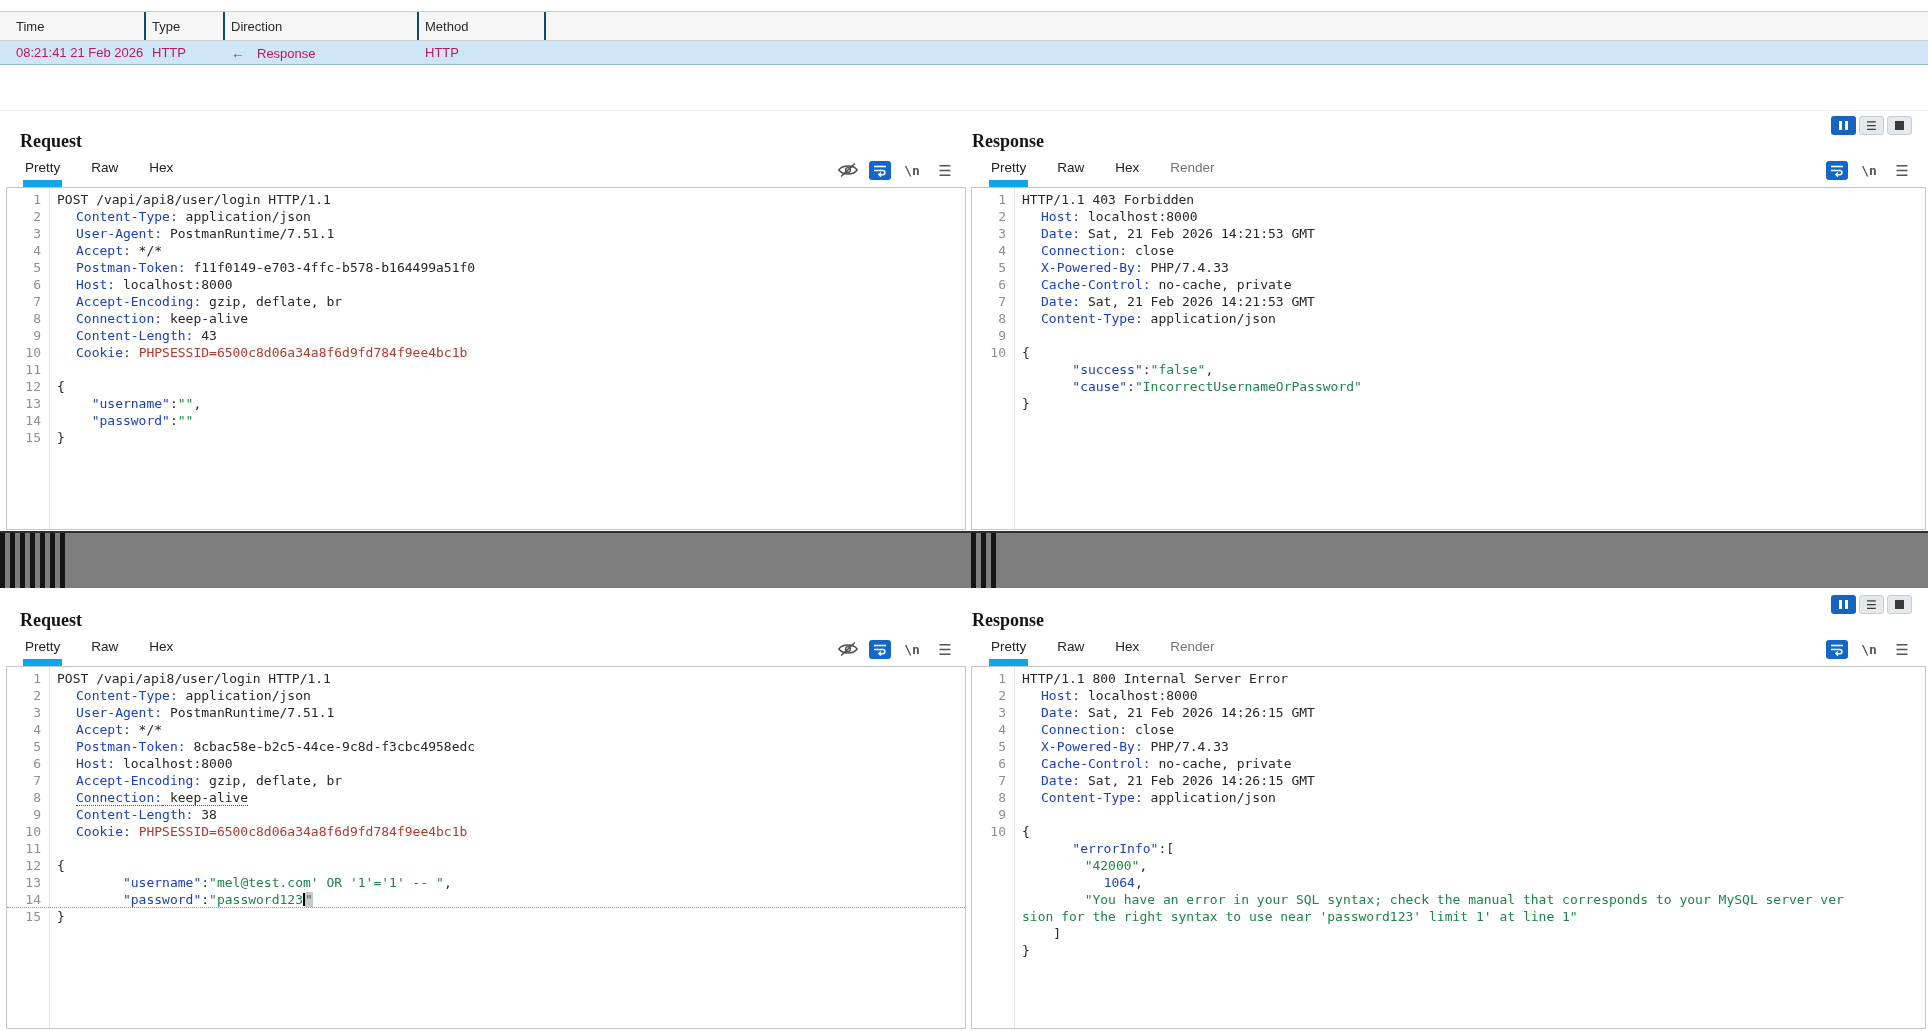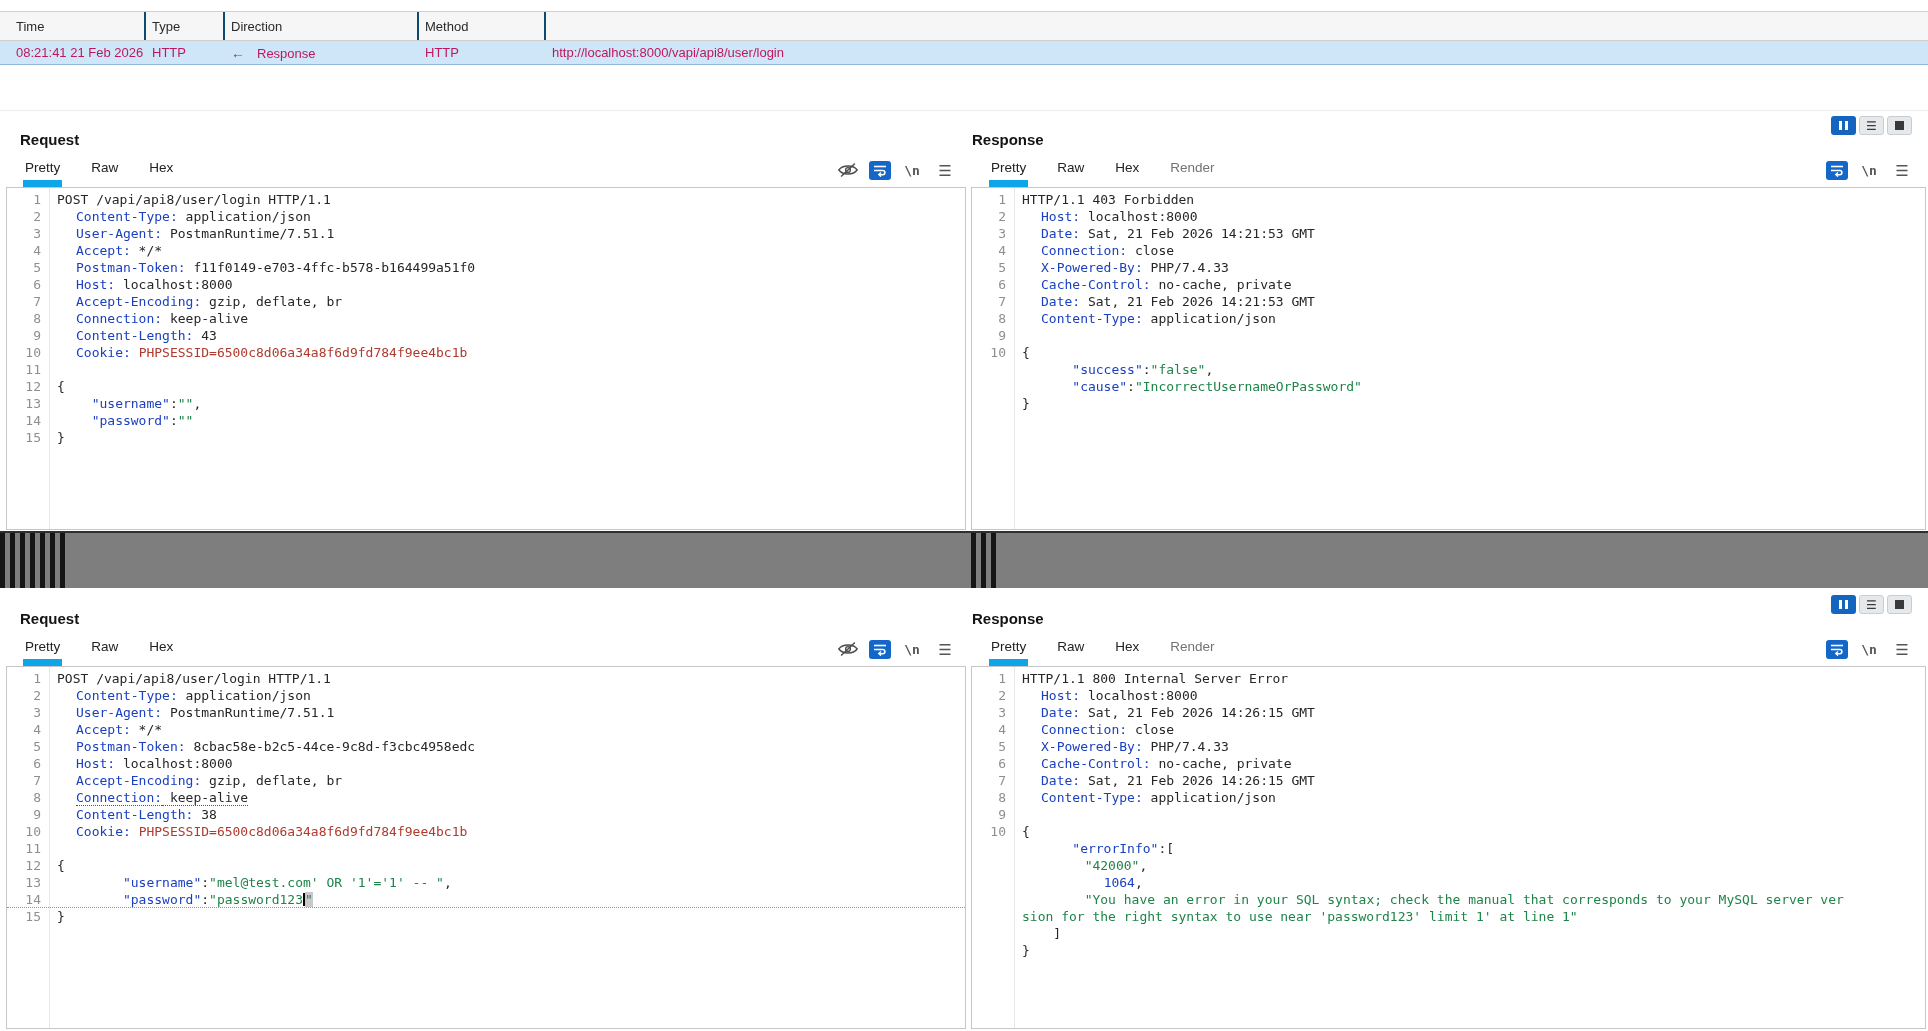--- a/index.html
+++ b/index.html
@@ -20,21 +20,21 @@
   .c-url{flex:1;border-right:none;}
   .log-row{display:flex;height:23px;align-items:center;background:#cfe6f8;
            border-bottom:1px solid #8fb9dd;font-size:13px;color:#be185d;}
   .rcell{box-sizing:border-box;padding-left:6px;white-space:nowrap;overflow:hidden;}
   .dir-arrow{display:inline-block;font-size:14px;}
   .dir-text{margin-left:12px;}
 
   .sep{position:absolute;left:0;right:0;top:110px;height:1px;background:#ececec;}
 
   
-  .ptitle{position:absolute;font-size:15px;font-weight:bold;color:#141414;}
+  .ptitle{position:absolute;font-size:18px;font-weight:bold;color:#141414;font-family:Liberation Serif, serif;}
   .tabs{position:absolute;display:flex;font-size:13.5px;color:#222;}
   .tab{margin-right:27px;padding:2px 2px 5px 2px;cursor:pointer;}
   .tab.sel{border-bottom:7px solid #0ea5e9;}
   .tab.dis{color:#737373;}
 
   .iconrow{position:absolute;display:flex;align-items:center;gap:9px;}
   .icon{width:24px;height:20px;display:flex;align-items:center;justify-content:center;}
   .wrapbtn{width:22px;height:19px;background:#1467c8;border-radius:3px;
            display:flex;align-items:center;justify-content:center;}
   .nl{font:bold 13px "DejaVu Sans Mono",monospace;color:#555;}
@@ -86,21 +86,20 @@
       <div class="hcell c-dir">Direction</div>
       <div class="hcell c-method">Method</div>
     </div>
     <div class="log-row">
       <div class="rcell c-time" style="padding-left:16px">08:21:41 21 Feb 2026</div>
       <div class="rcell c-type">HTTP</div>
       <div class="rcell c-dir">
         <span class="dir-arrow">←</span><span class="dir-text">Response</span>
       </div>
       <div class="rcell c-method">HTTP</div>
-      <div class="rcell c-url">http://localhost:8000/vapi/api8/user/login</div>
     </div>
   </div>
 
   <div class="sep"></div>
 
   <div>
     <div class="ptitle" style="left:20px;top:131px">Request</div>
     <div class="tabs" style="left:23px;top:158px">
       <span class="tab sel">Pretty</span>
       <span class="tab">Raw</span>

